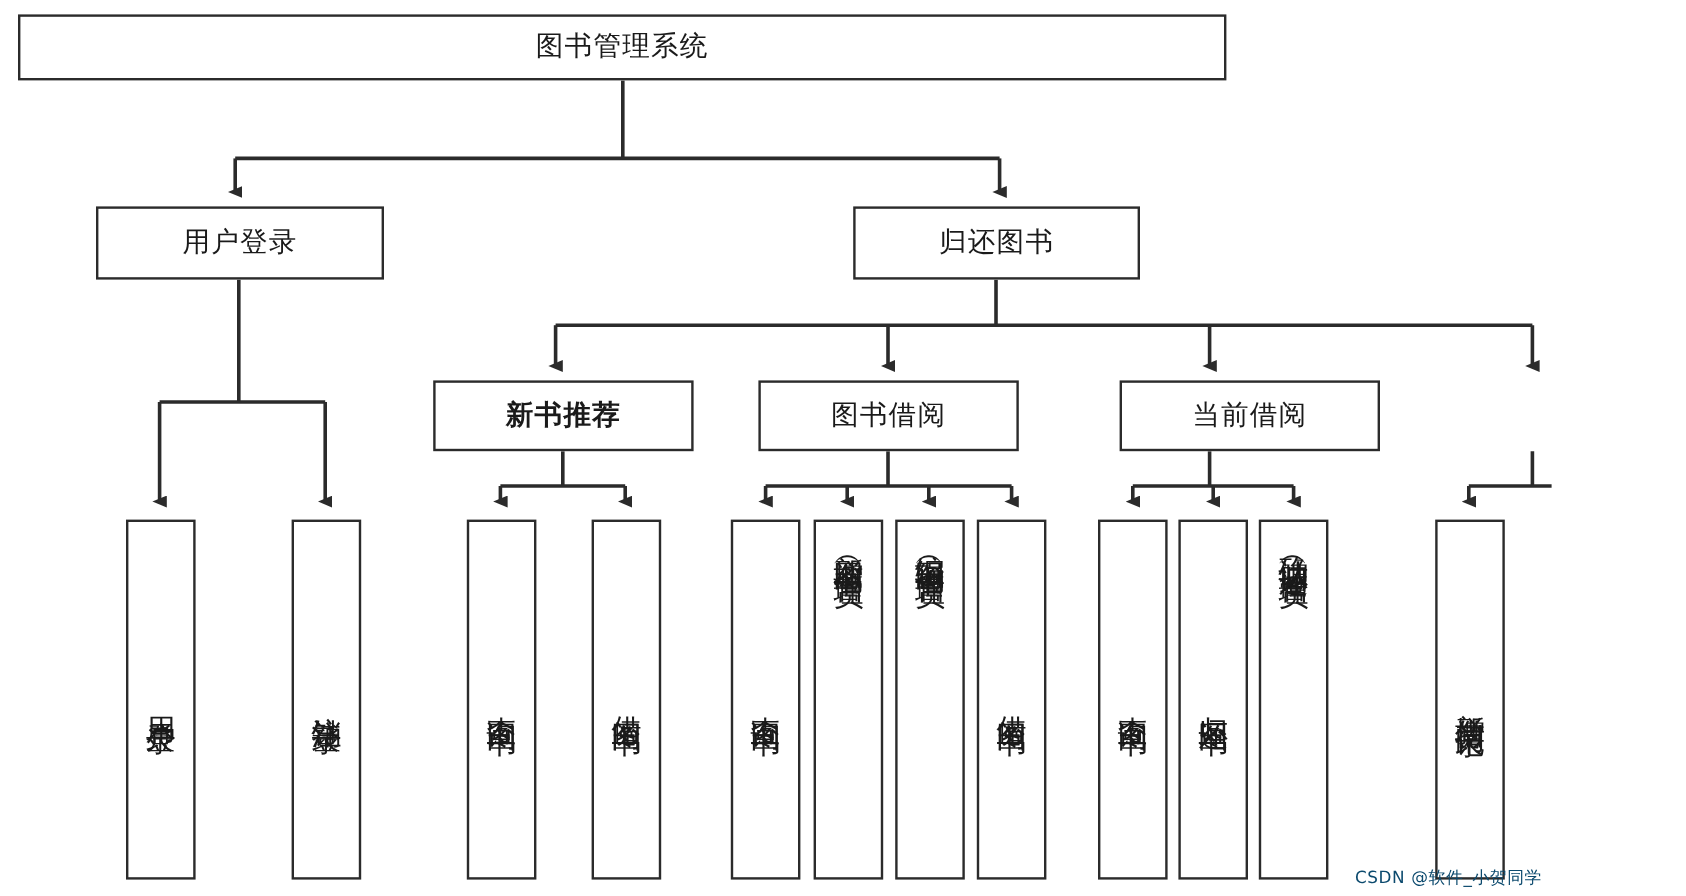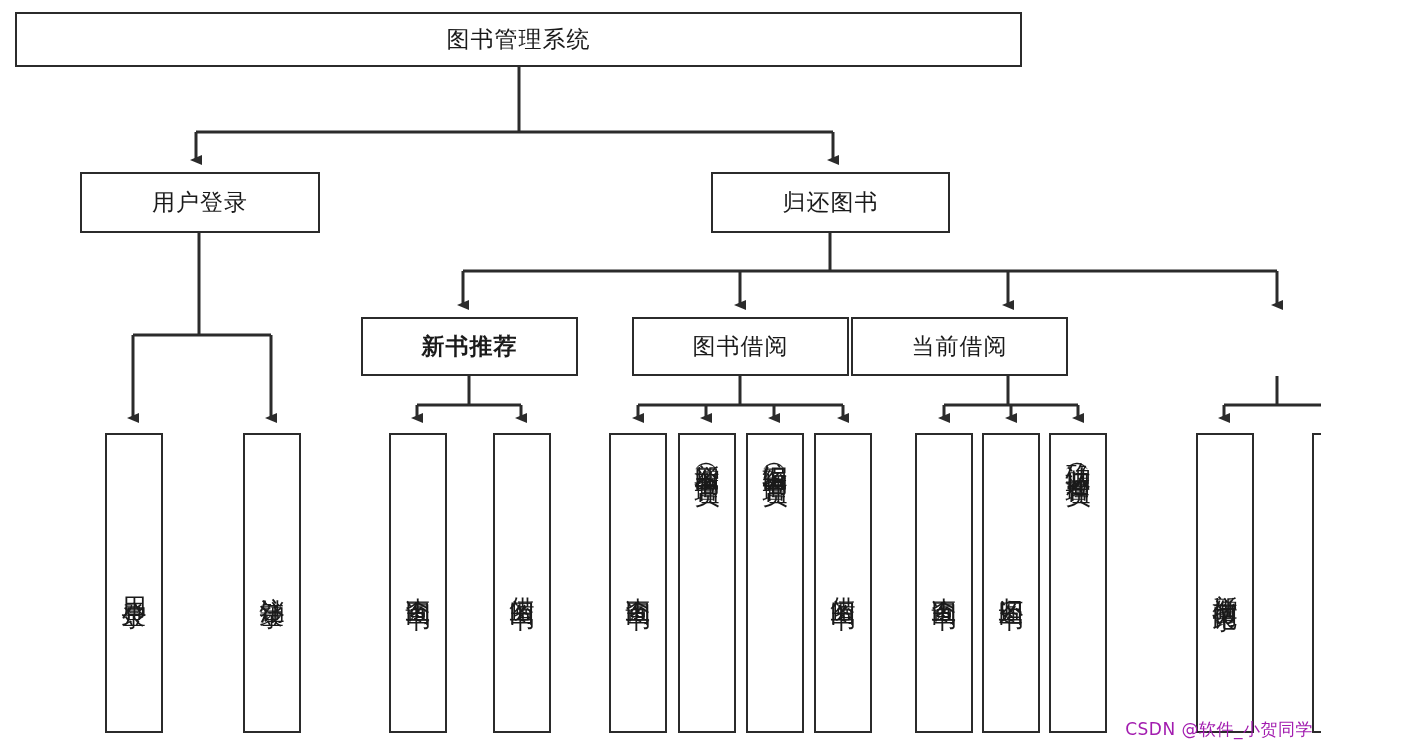--- a/index.html
+++ b/index.html
@@ -10,21 +10,20 @@
   }
   body {
     font-family: "DejaVu Sans", "Liberation Sans", sans-serif;
   }
   #diagram-root {
     position: relative;
     width: 1293px;
     height: 747px;
     background: #ffffff;
     overflow: hidden;
-    padding-left: 28px;
   }
   #edges-layer {
     position: absolute;
     left: 0;
     top: 0;
     width: 1405px;
     height: 747px;
   }
   .node {
     position: absolute;
@@ -57,22 +56,22 @@
     color: #1a1a1a;
   }
   .node.vertical.align-mid {
     align-items: center;
     padding-top: 0;
   }
   #watermark {
     position: absolute;
     right: 8px;
     bottom: 6px;
-    font-size: 17px;
-    color: #a21caf;
+    font-size: 14px;
+    color: #0c4a6e;
     letter-spacing: 0.5px;
     white-space: nowrap;
     pointer-events: none;
   }
 </style>
 </head>
 <body>
 
 <div id="diagram-root">
 
@@ -136,21 +135,21 @@
   <div class="node horizontal" style="left:711px; top:172px; width:239px; height:61px;">
     <span>归还图书</span>
   </div>
 
   <div class="node horizontal" style="left:361px; top:317px; width:217px; height:59px;font-weight:bold;">
     <span>新书推荐</span>
   </div>
   <div class="node horizontal" style="left:632px; top:317px; width:217px; height:59px;">
     <span>图书借阅</span>
   </div>
-  <div class="node horizontal" style="left:851px; top:317px; width:217px; height:59px;">
+  <div class="node horizontal" style="left:933px; top:317px; width:217px; height:59px;">
     <span>当前借阅</span>
   </div>
 
   <div class="node vertical align-mid" style="left:105px; top:433px; width:58px; height:300px;">
     <span class="vtext">用户登录</span>
   </div>
   <div class="node vertical align-mid" style="left:243px; top:433px; width:58px; height:300px;">
     <span class="vtext">注销登录</span>
   </div>
 

